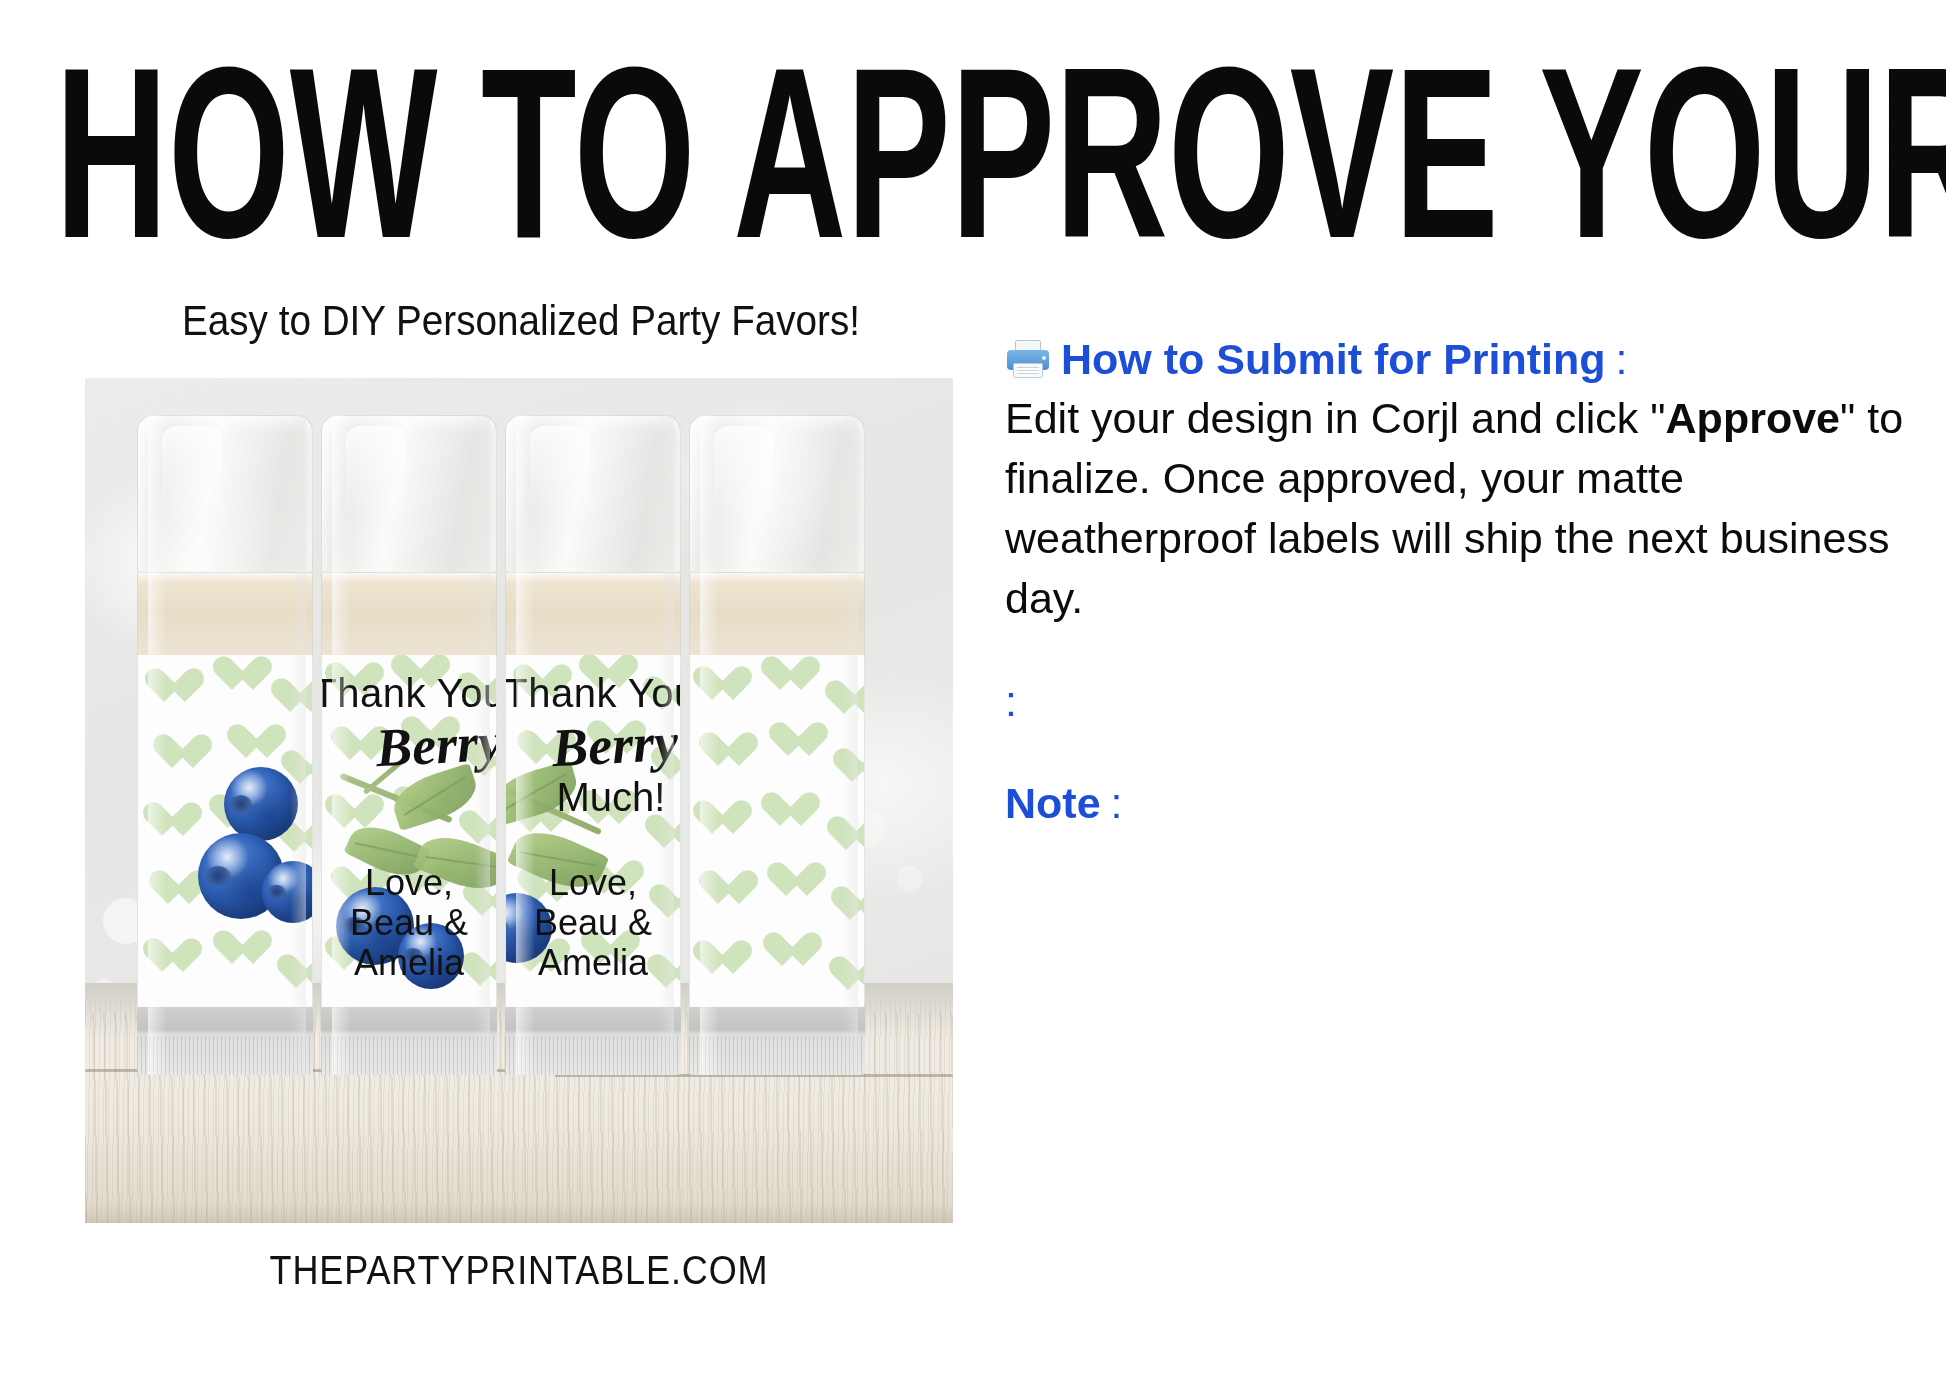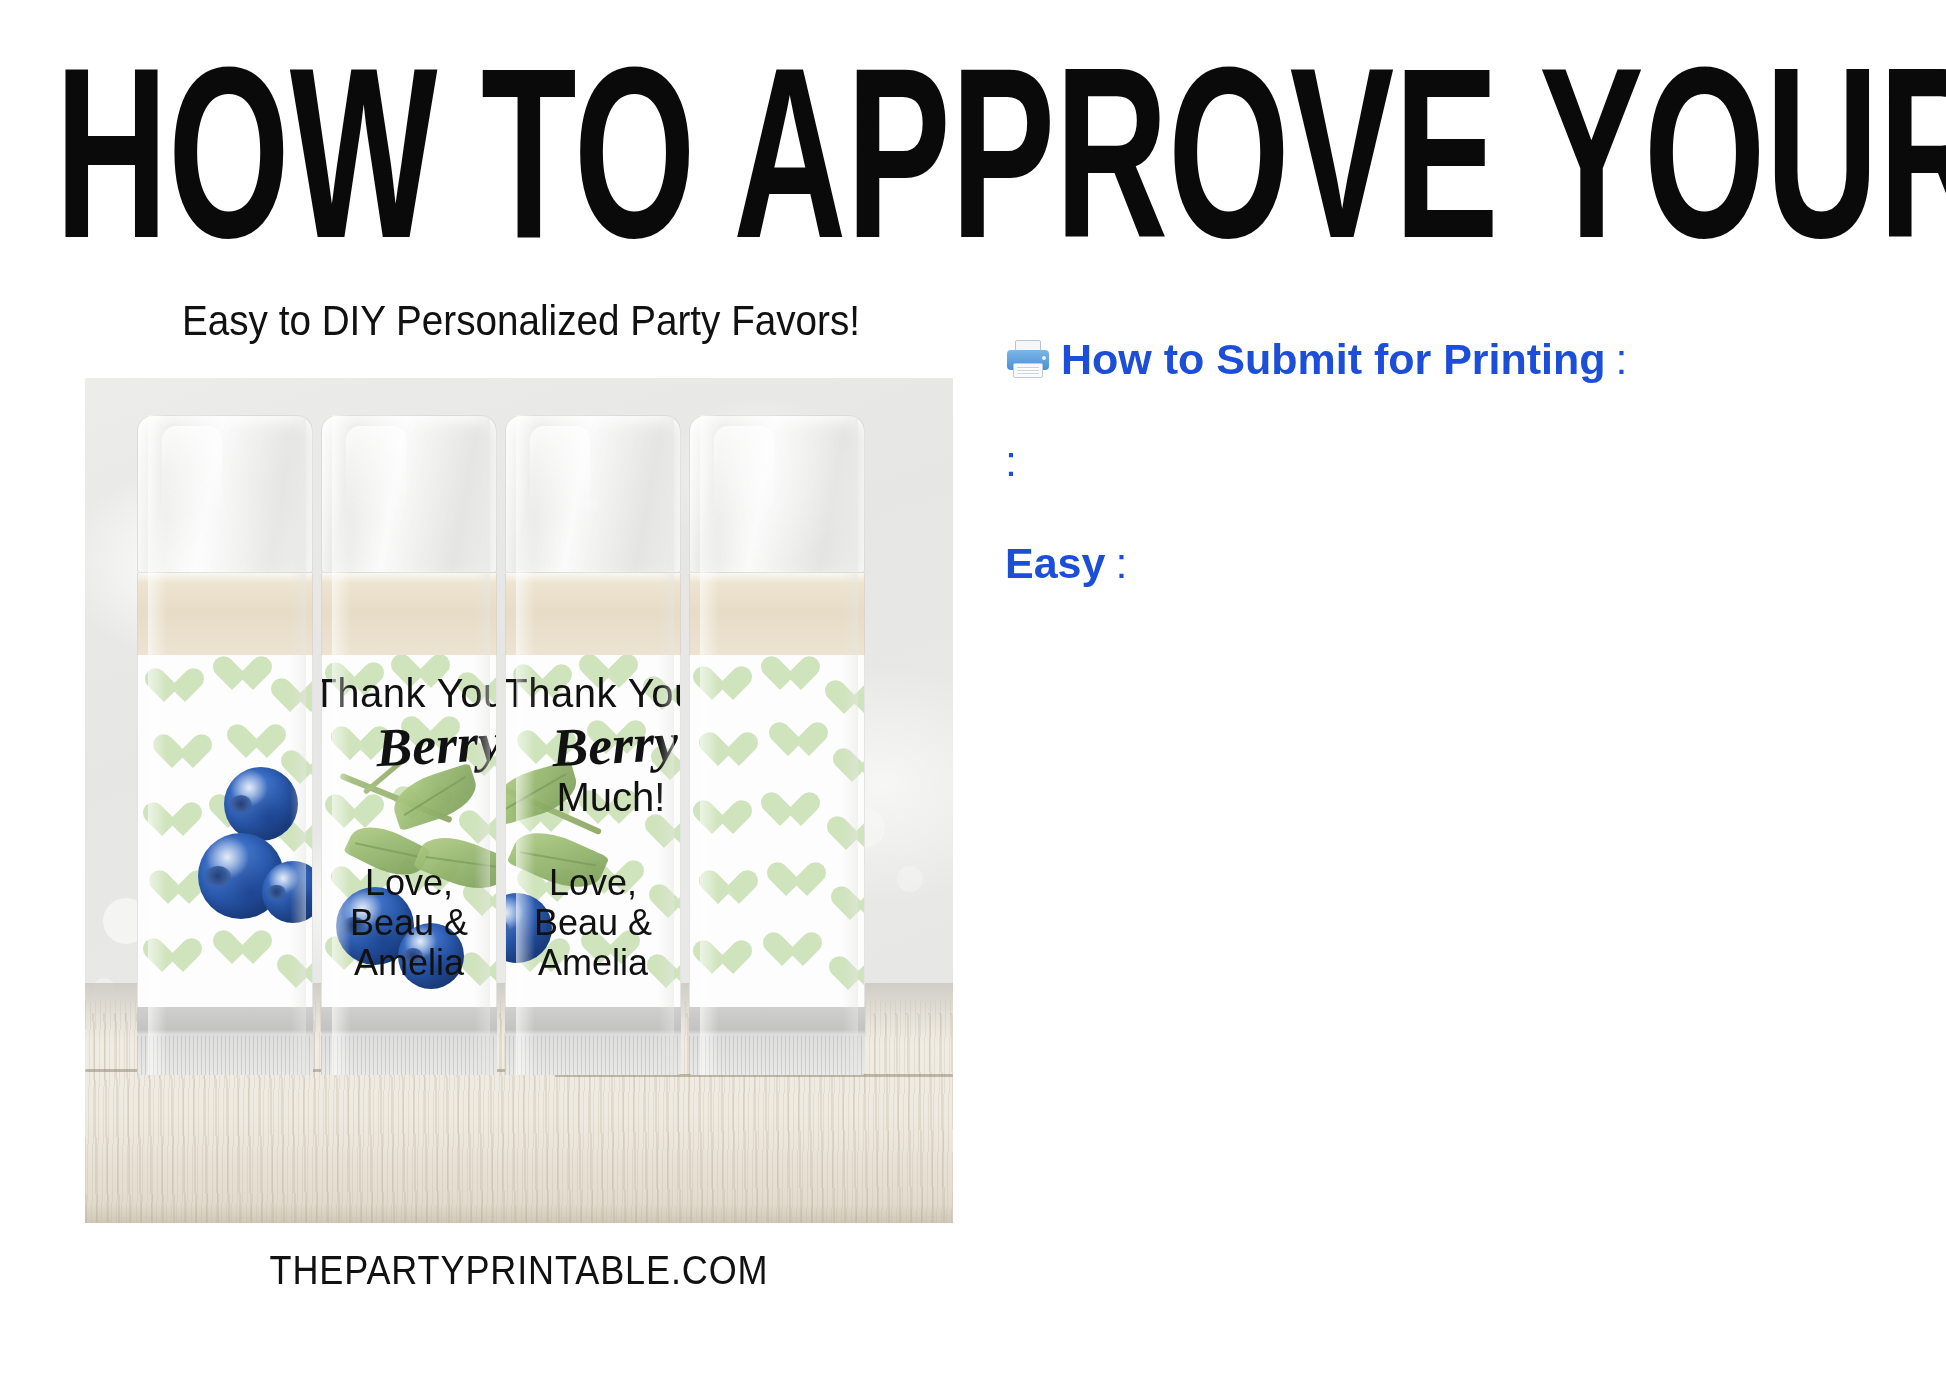--- a/index.html
+++ b/index.html
@@ -430,29 +430,30 @@
       <div class="sec-head">
         <span class="printer-icon">
           <span class="ptop"></span>
             <span class="pbody"></span>
             <span class="pled"></span>
             <span class="pout"></span>
         </span>
         <span>How to Submit for Printing</span>
           <span class="colon">:</span>
       </div>
+      <div class="sec-body"><span> Edit your design in Corjl and click "</span><b>Approve</b><span>" to finalize. Once approved, your matte weatherproof labels will ship the next business day.</span></div>
     </div>
 
     <div class="section">
       <div class="sec-head">
           <span class="colon">:</span>
       </div>
     </div>
 
     <div class="section">
       <div class="sec-head">
-        <span>Easy</span>
+        <span>Note</span>
           <span class="colon">:</span>
       </div>
     </div>
 
   </div>
 </div>
 
 </body></html>

